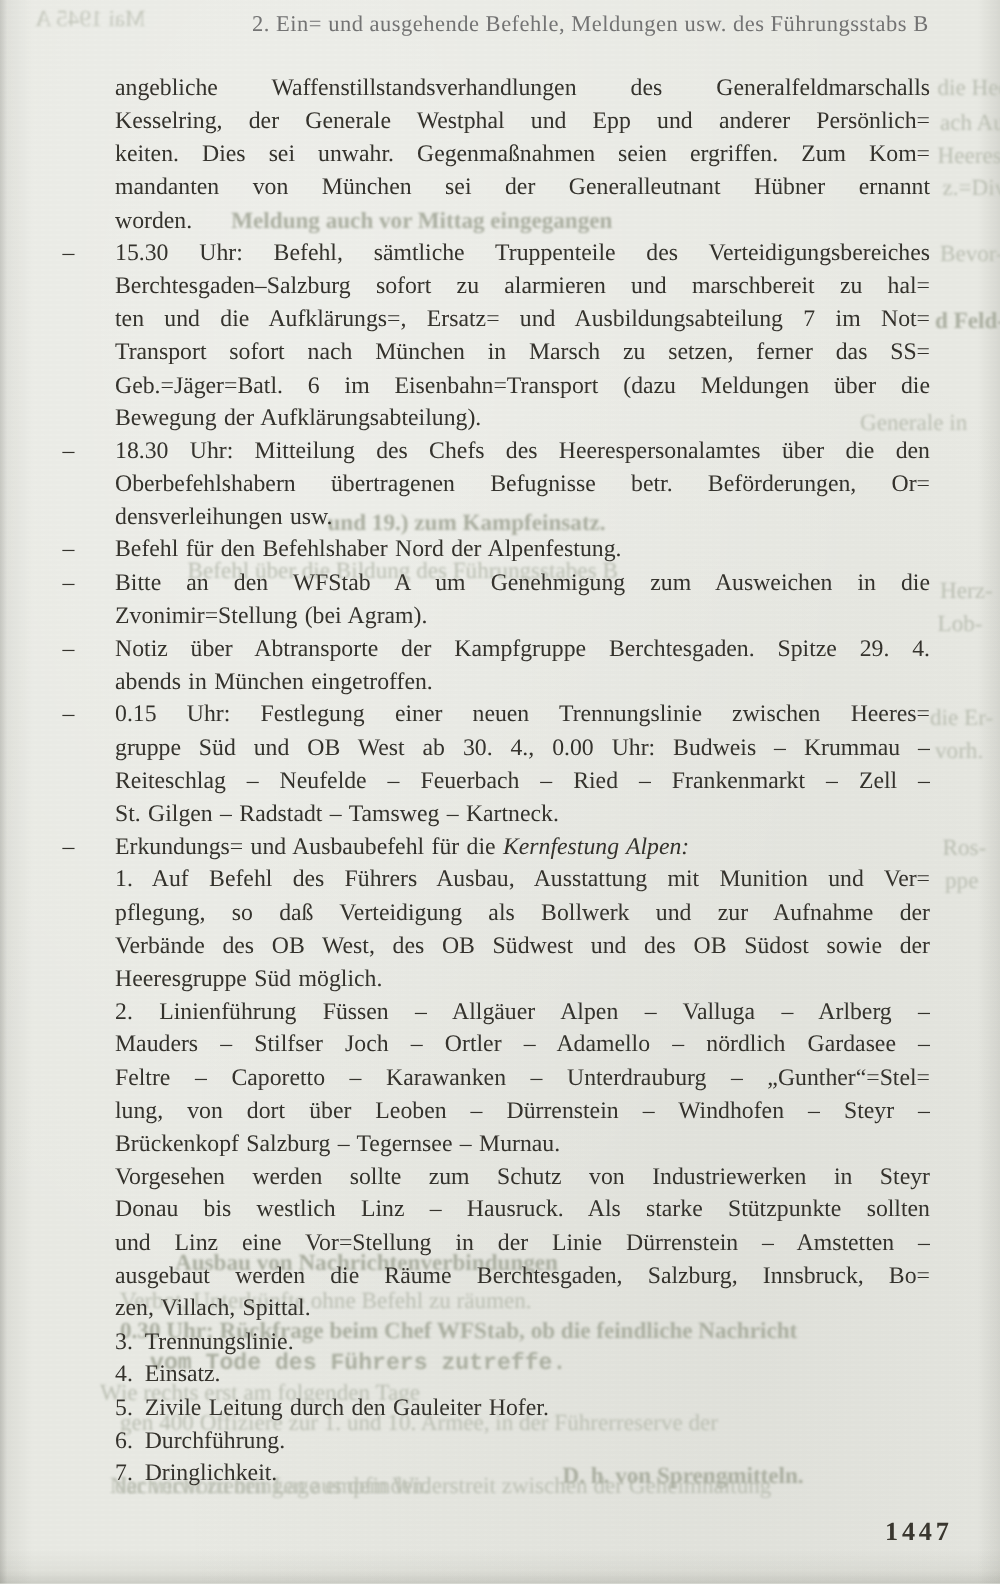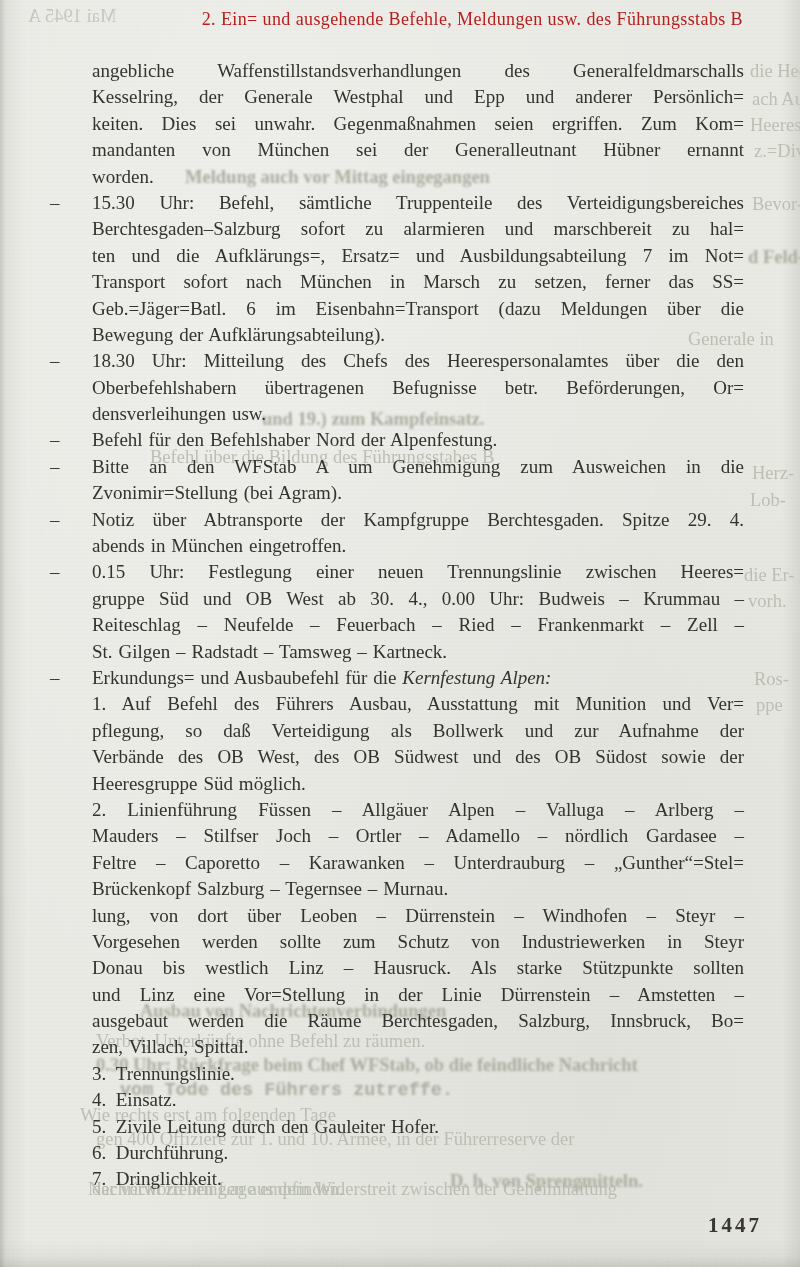--- a/index.html
+++ b/index.html
@@ -19,21 +19,21 @@
       #e9eae4;
   }
   .grain {
     position: absolute; inset: 0; pointer-events: none; opacity: .5;
     background:
       repeating-linear-gradient(0deg, rgba(0,0,0,0.012) 0 2px, rgba(255,255,255,0.012) 2px 4px),
       repeating-linear-gradient(90deg, rgba(0,0,0,0.008) 0 3px, rgba(255,255,255,0.010) 3px 6px);
   }
   .header {
     position: absolute; top: 9px; right: 57px;
-    font-size: 18px; letter-spacing: 0.4px; color: #b91c1c;
+    font-size: 18px; letter-spacing: 0.4px; color: #737373;
     white-space: nowrap;
   }
   .text-block {
     position: absolute; left: 92px; top: 58px; width: 652px;
     font-size: 19px; color: #34322c;
   }
   .line {
     position: relative; height: 26.4px; line-height: 26.4px;
     text-align: justify; text-align-last: justify;
     word-spacing: 0.06em;
@@ -117,22 +117,22 @@
     <div class="line">Reiteschlag – Neufelde – Feuerbach – Ried – Frankenmarkt – Zell –</div>
     <div class="line last">St. Gilgen – Radstadt – Tamsweg – Kartneck.</div>
     <div class="line last"><span class="dash">–</span><span>Erkundungs= und Ausbaubefehl für die </span><span class="it">Kernfestung Alpen:</span></div>
     <div class="line">1. Auf Befehl des Führers Ausbau, Ausstattung mit Munition und Ver=</div>
     <div class="line">pflegung, so daß Verteidigung als Bollwerk und zur Aufnahme der</div>
     <div class="line">Verbände des OB West, des OB Südwest und des OB Südost sowie der</div>
     <div class="line last">Heeresgruppe Süd möglich.</div>
     <div class="line">2. Linienführung Füssen – Allgäuer Alpen – Valluga – Arlberg –</div>
     <div class="line">Mauders – Stilfser Joch – Ortler – Adamello – nördlich Gardasee –</div>
     <div class="line">Feltre – Caporetto – Karawanken – Unterdrauburg – „Gunther“=Stel=</div>
+    <div class="line">lung, von dort über Leoben – Dürrenstein – Windhofen – Steyr –</div>
     <div class="line last">Brückenkopf Salzburg – Tegernsee – Murnau.</div>
-    <div class="line">lung, von dort über Leoben – Dürrenstein – Windhofen – Steyr –</div>
     <div class="line">Vorgesehen werden sollte zum Schutz von Industriewerken in Steyr</div>
     <div class="line">Donau bis westlich Linz – Hausruck. Als starke Stützpunkte sollten</div>
     <div class="line">und Linz eine Vor=Stellung in der Linie Dürrenstein – Amstetten –</div>
     <div class="line">ausgebaut werden die Räume Berchtesgaden, Salzburg, Innsbruck, Bo=</div>
     <div class="line last">zen, Villach, Spittal.</div>
     <div class="line last">3. Trennungslinie.</div>
     <div class="line last">4. Einsatz.</div>
     <div class="line last">5. Zivile Leitung durch den Gauleiter Hofer.</div>
     <div class="line last">6. Durchführung.</div>
     <div class="line last">7. Dringlichkeit.</div>

